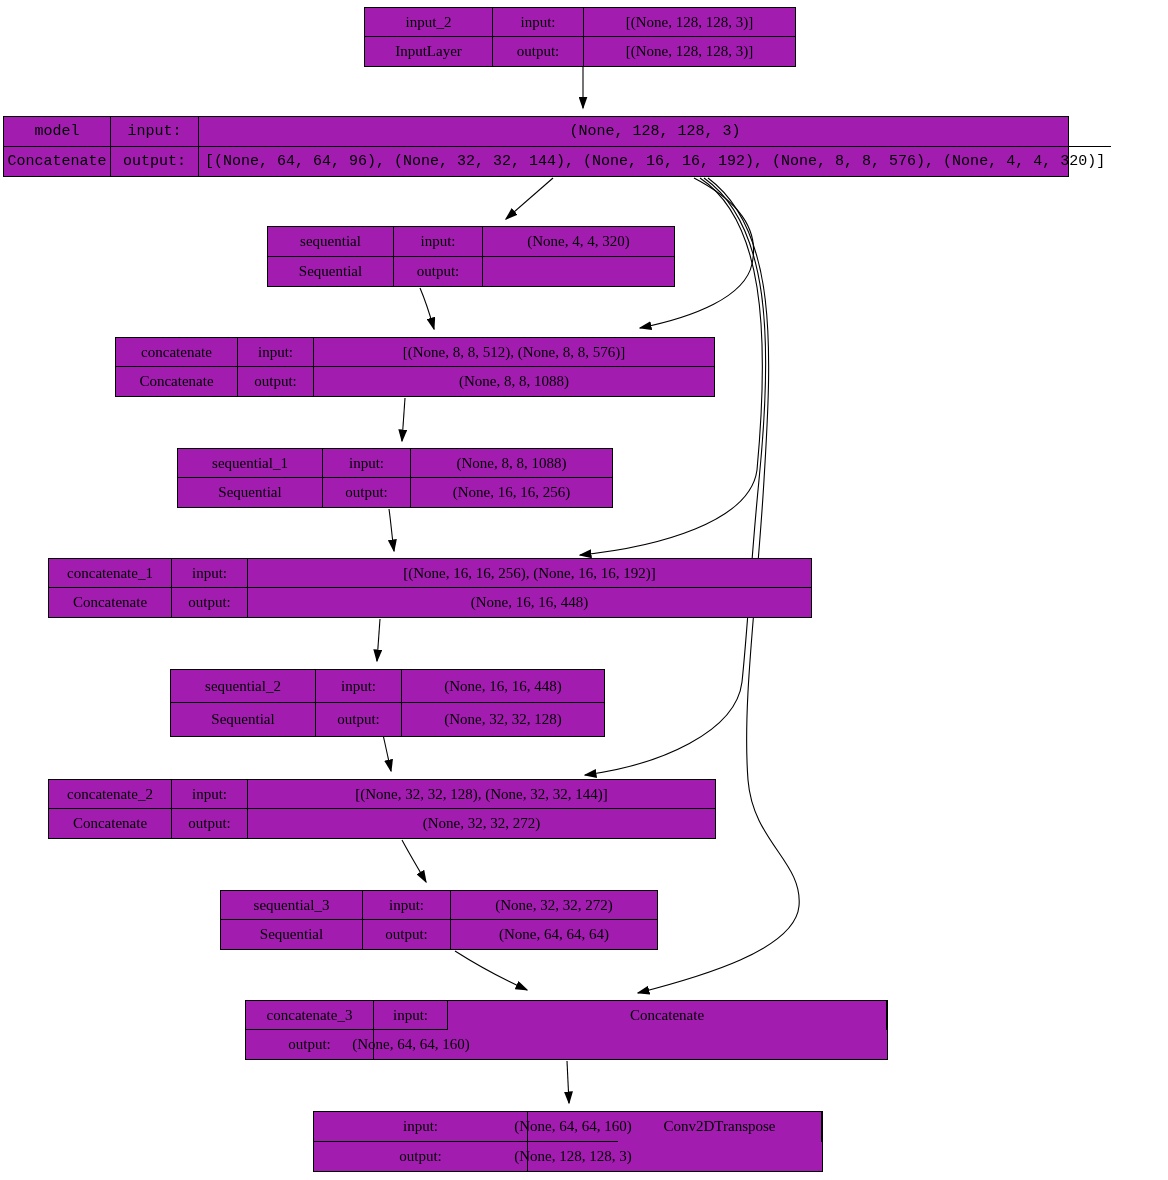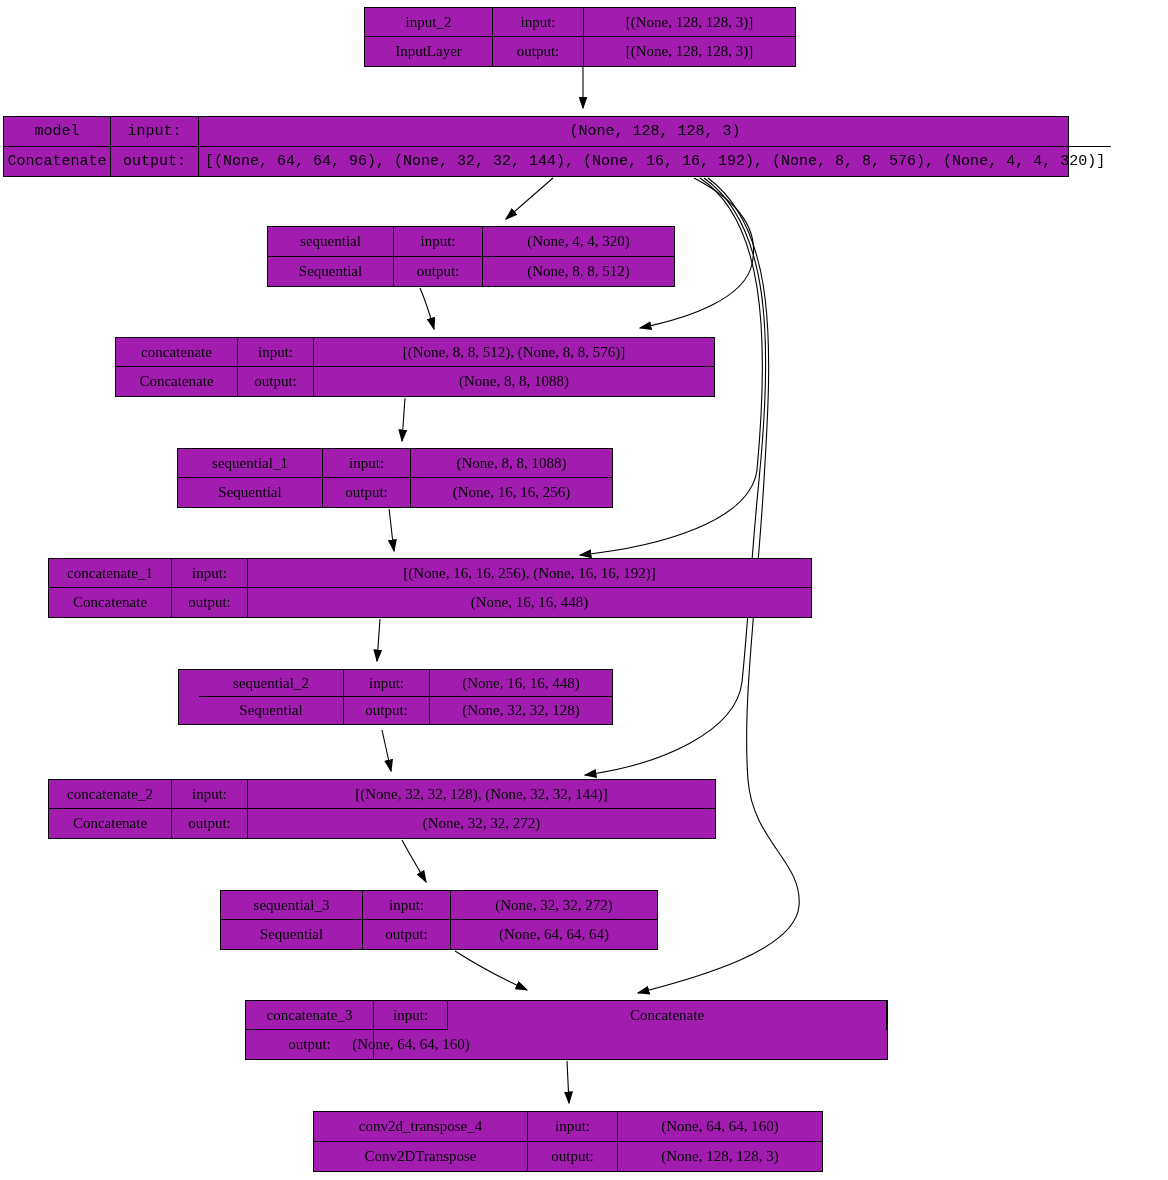--- a/index.html
+++ b/index.html
@@ -21,21 +21,21 @@
   }
   .cell.lastcol{border-right:none;}
   .cell.row2{border-bottom:none;}
   
   .n0{left:364px;top:7px;width:432px;height:60px;grid-template-columns:128px 91px 1fr;}
   .n1{left:3px;top:116px;width:1066px;height:61px;grid-template-columns:107px 88px 1fr;font-family:Liberation Mono, monospace;}
   .n2{left:267px;top:226px;width:408px;height:61px;grid-template-columns:126px 89px 1fr;}
   .n3{left:115px;top:337px;width:600px;height:60px;grid-template-columns:122px 76px 1fr;}
   .n4{left:177px;top:448px;width:436px;height:60px;grid-template-columns:145px 88px 1fr;}
   .n5{left:48px;top:558px;width:764px;height:60px;grid-template-columns:123px 76px 1fr;}
-  .n6{left:178px;top:669px;width:435px;height:56px;grid-template-columns:145px 86px 1fr;padding-left:20px;}
+  .n6{left:170px;top:669px;width:435px;height:68px;grid-template-columns:145px 86px 1fr;}
   .n7{left:48px;top:779px;width:668px;height:60px;grid-template-columns:123px 76px 1fr;}
   .n8{left:220px;top:890px;width:438px;height:60px;grid-template-columns:142px 88px 1fr;}
   .n9{left:245px;top:1000px;width:643px;height:60px;grid-template-columns:128px 74px 1fr;}
   .n10{left:313px;top:1111px;width:510px;height:61px;grid-template-columns:214px 90px 1fr;}
   .edge{stroke:#000;stroke-width:1.1;fill:none;}
 </style>
 </head>
 <body>
 
 <svg id="edges" width="1168" height="1180" viewBox="0 0 1168 1180">
@@ -77,21 +77,20 @@
   <div class="cell row2">output:</div>
   <div class="cell row2 lastcol">[(None, 64, 64, 96), (None, 32, 32, 144), (None, 16, 16, 192), (None, 8, 8, 576), (None, 4, 4, 320)]</div>
 </div>
 
 <div class="node n2">
   <div class="cell">sequential</div>
   <div class="cell">input:</div>
   <div class="cell lastcol">(None, 4, 4, 320)</div>
   <div class="cell row2">Sequential</div>
   <div class="cell row2">output:</div>
-  <div class="cell row2 lastcol">(None, 8, 8, 512)</div>
 </div>
 
 <div class="node n3">
   <div class="cell">concatenate</div>
   <div class="cell">input:</div>
   <div class="cell lastcol">[(None, 8, 8, 512), (None, 8, 8, 576)]</div>
   <div class="cell row2">Concatenate</div>
   <div class="cell row2">output:</div>
   <div class="cell row2 lastcol">(None, 8, 8, 1088)</div>
 </div>
@@ -143,19 +142,18 @@
 
 <div class="node n9">
   <div class="cell">concatenate_3</div>
   <div class="cell">input:</div>
   <div class="cell row2">Concatenate</div>
   <div class="cell row2">output:</div>
   <div class="cell row2 lastcol">(None, 64, 64, 160)</div>
 </div>
 
 <div class="node n10">
-  <div class="cell">conv2d_transpose_4</div>
   <div class="cell">input:</div>
   <div class="cell lastcol">(None, 64, 64, 160)</div>
   <div class="cell row2">Conv2DTranspose</div>
   <div class="cell row2">output:</div>
   <div class="cell row2 lastcol">(None, 128, 128, 3)</div>
 </div>
 
 </body></html>

